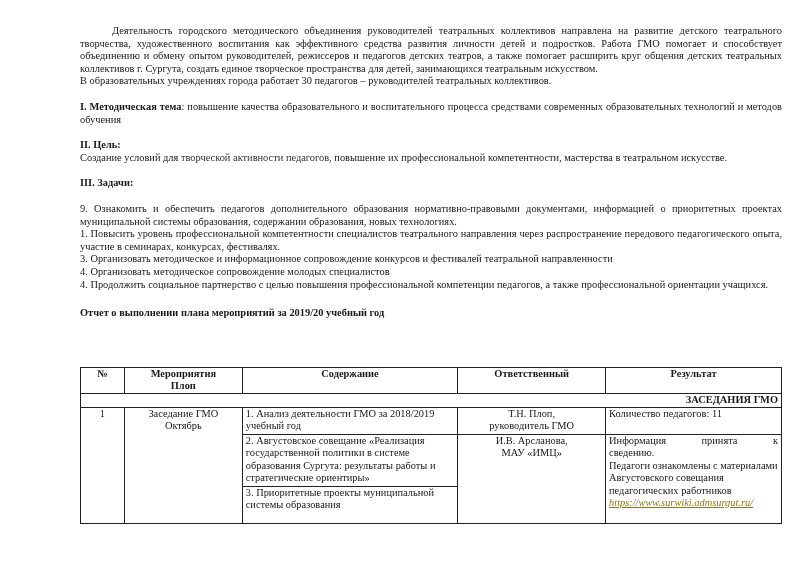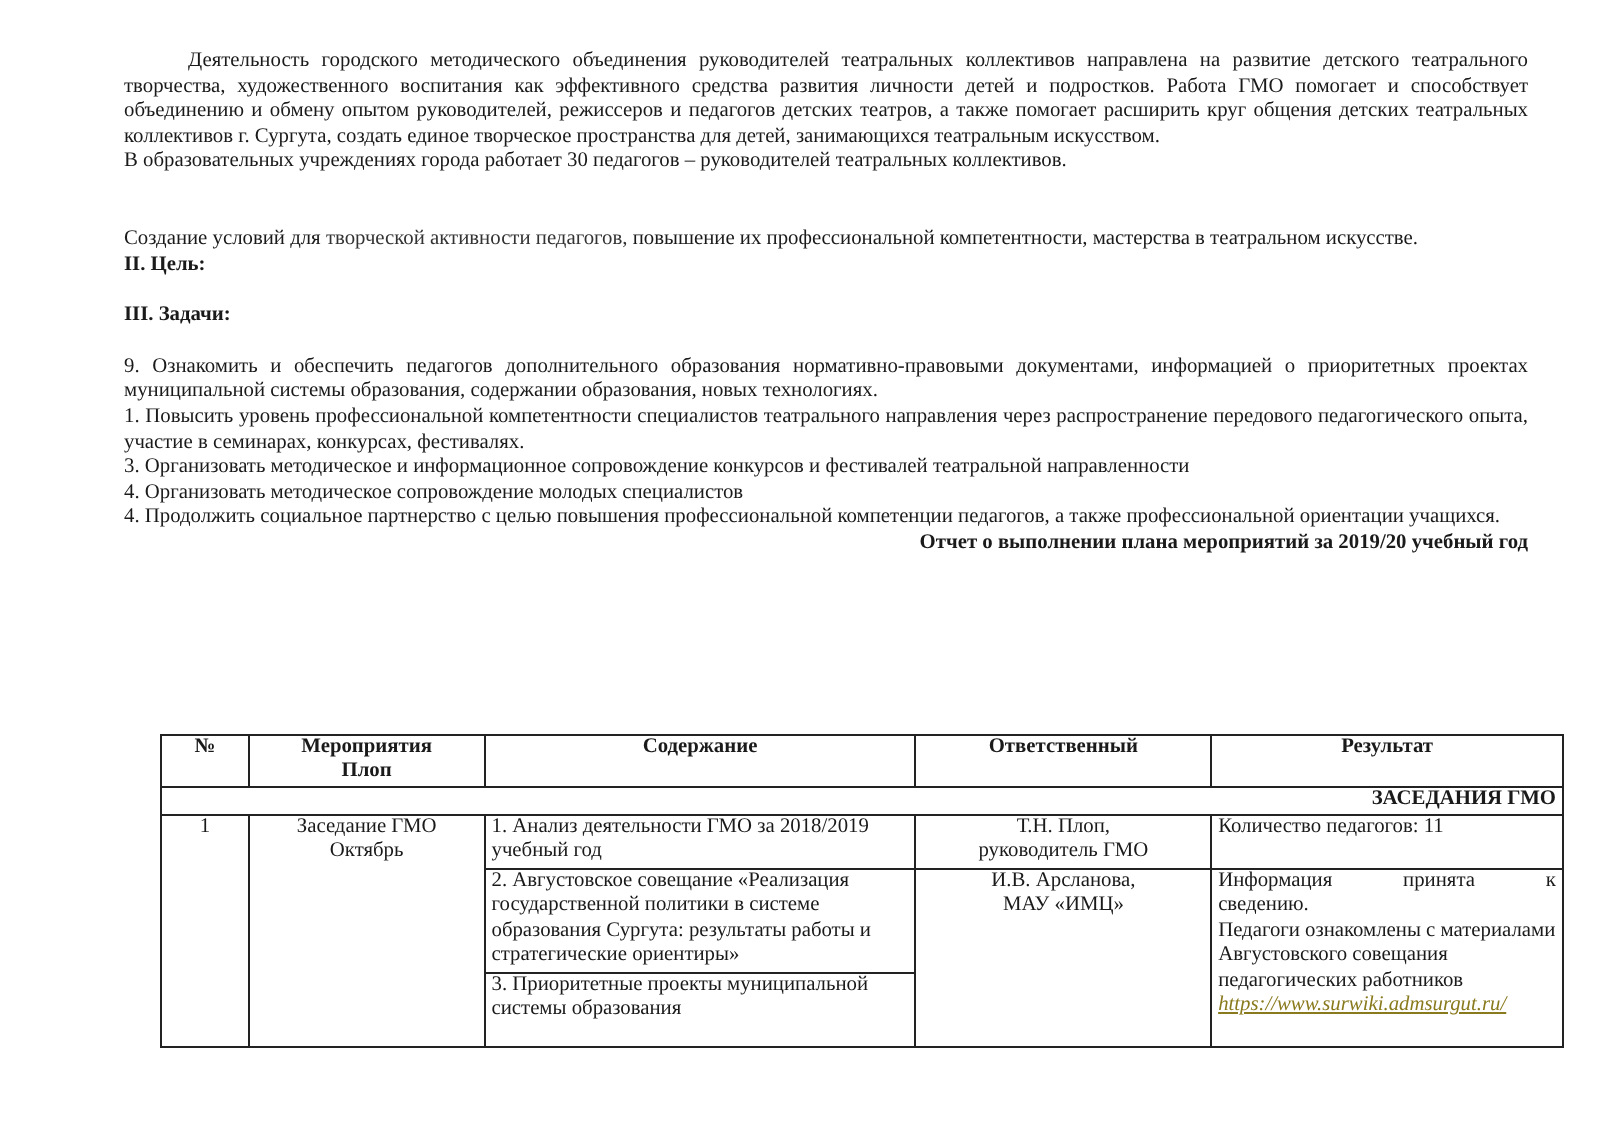--- a/index.html
+++ b/index.html
@@ -1,43 +1,44 @@
 <!DOCTYPE html>
 <html><head>
 <meta charset="utf-8">
 <style>
   html, body { margin: 0; padding: 0; background: #ffffff; }
   body { width: 800px; height: 566px; overflow: hidden; position: relative;
          font-family: "Liberation Serif", serif; color: #1a1a1a; font-size: 10.4px; line-height: 12.6px; }
-  .page { position: absolute; left: 62px; top: 25px; width: 702px; }
+  .page { position: absolute; left: 80px; top: 25px; width: 702px; }
   .p { text-align: justify; margin: 0; }
   .indent { text-indent: 32px; }
   .gap { height: 13px; }
   .bold { font-weight: bold; }
   .muted { color: #333333; }
-  .title { text-align: right; font-weight: bold; margin: 0 0 0 0; }
+  .title { text-align: left; font-weight: bold; margin: 16px 0 0 0; }
   table.report { position: absolute; left: 80px; top: 367px; width: 702px; border-collapse: collapse;
                  font-size: 10.4px; line-height: 12.4px; }
   table.report td, table.report th { border: 1px solid #222; padding: 0 3px; vertical-align: top; }
   table.report th { font-weight: bold; text-align: center; height: 25px; }
   .section td { text-align: right; font-weight: bold; height: 13px; }
   .c { text-align: center; }
   .spread { display: flex; justify-content: space-between; align-items: center; }
   a.link { color: #8a7a1e; text-decoration: underline; font-style: italic; }
 </style>
 </head>
 <body>
 
 <div class="page">
   <p class="p indent">Деятельность городского методического объединения руководителей театральных коллективов направлена на развитие детского театрального творчества, художественного воспитания как эффективного средства развития личности детей и подростков. Работа ГМО помогает и способствует объединению и обмену опытом руководителей, режиссеров и педагогов детских театров, а также помогает расширить круг общения детских театральных коллективов г. Сургута, создать единое творческое пространства для детей, занимающихся театральным искусством.</p>
   <p class="p">В образовательных учреждениях города работает 30  педагогов – руководителей театральных коллективов.</p>
   <div class="gap"></div>
+  <p class="p"><span class="bold">I. Методическая тема</span><span>: повышение качества образовательного и воспитательного процесса средствами современных образовательных технологий и методов обучения</span></p>
   <div class="gap"></div>
+  <p class="p bold">II. Цель:</p>
   <p class="p"><span>Создание условий для </span><span class="muted">творческой активности педагогов,</span><span> повышение их профессиональной компетентности, мастерства в театральном искусстве.</span></p>
-  <p class="p bold">II. Цель:</p>
   <div class="gap"></div>
   <p class="p bold">III. Задачи:</p>
   <div class="gap"></div>
   <p class="p">9. Ознакомить и обеспечить педагогов дополнительного образования нормативно-правовыми документами, информацией о приоритетных проектах муниципальной системы образования, содержании образования, новых технологиях.</p>
   <p class="p">1. Повысить уровень профессиональной компетентности специалистов театрального направления через распространение передового педагогического опыта, участие в семинарах, конкурсах, фестивалях.</p>
   <p class="p">3. Организовать методическое и информационное сопровождение конкурсов и фестивалей театральной направленности</p>
   <p class="p">4. Организовать методическое сопровождение  молодых специалистов</p>
   <p class="p">4. Продолжить социальное партнерство с целью повышения профессиональной компетенции педагогов, а также профессиональной ориентации учащихся.</p>
   <p class="title">Отчет о выполнении плана мероприятий за 2019/20 учебный год</p>
 </div>

